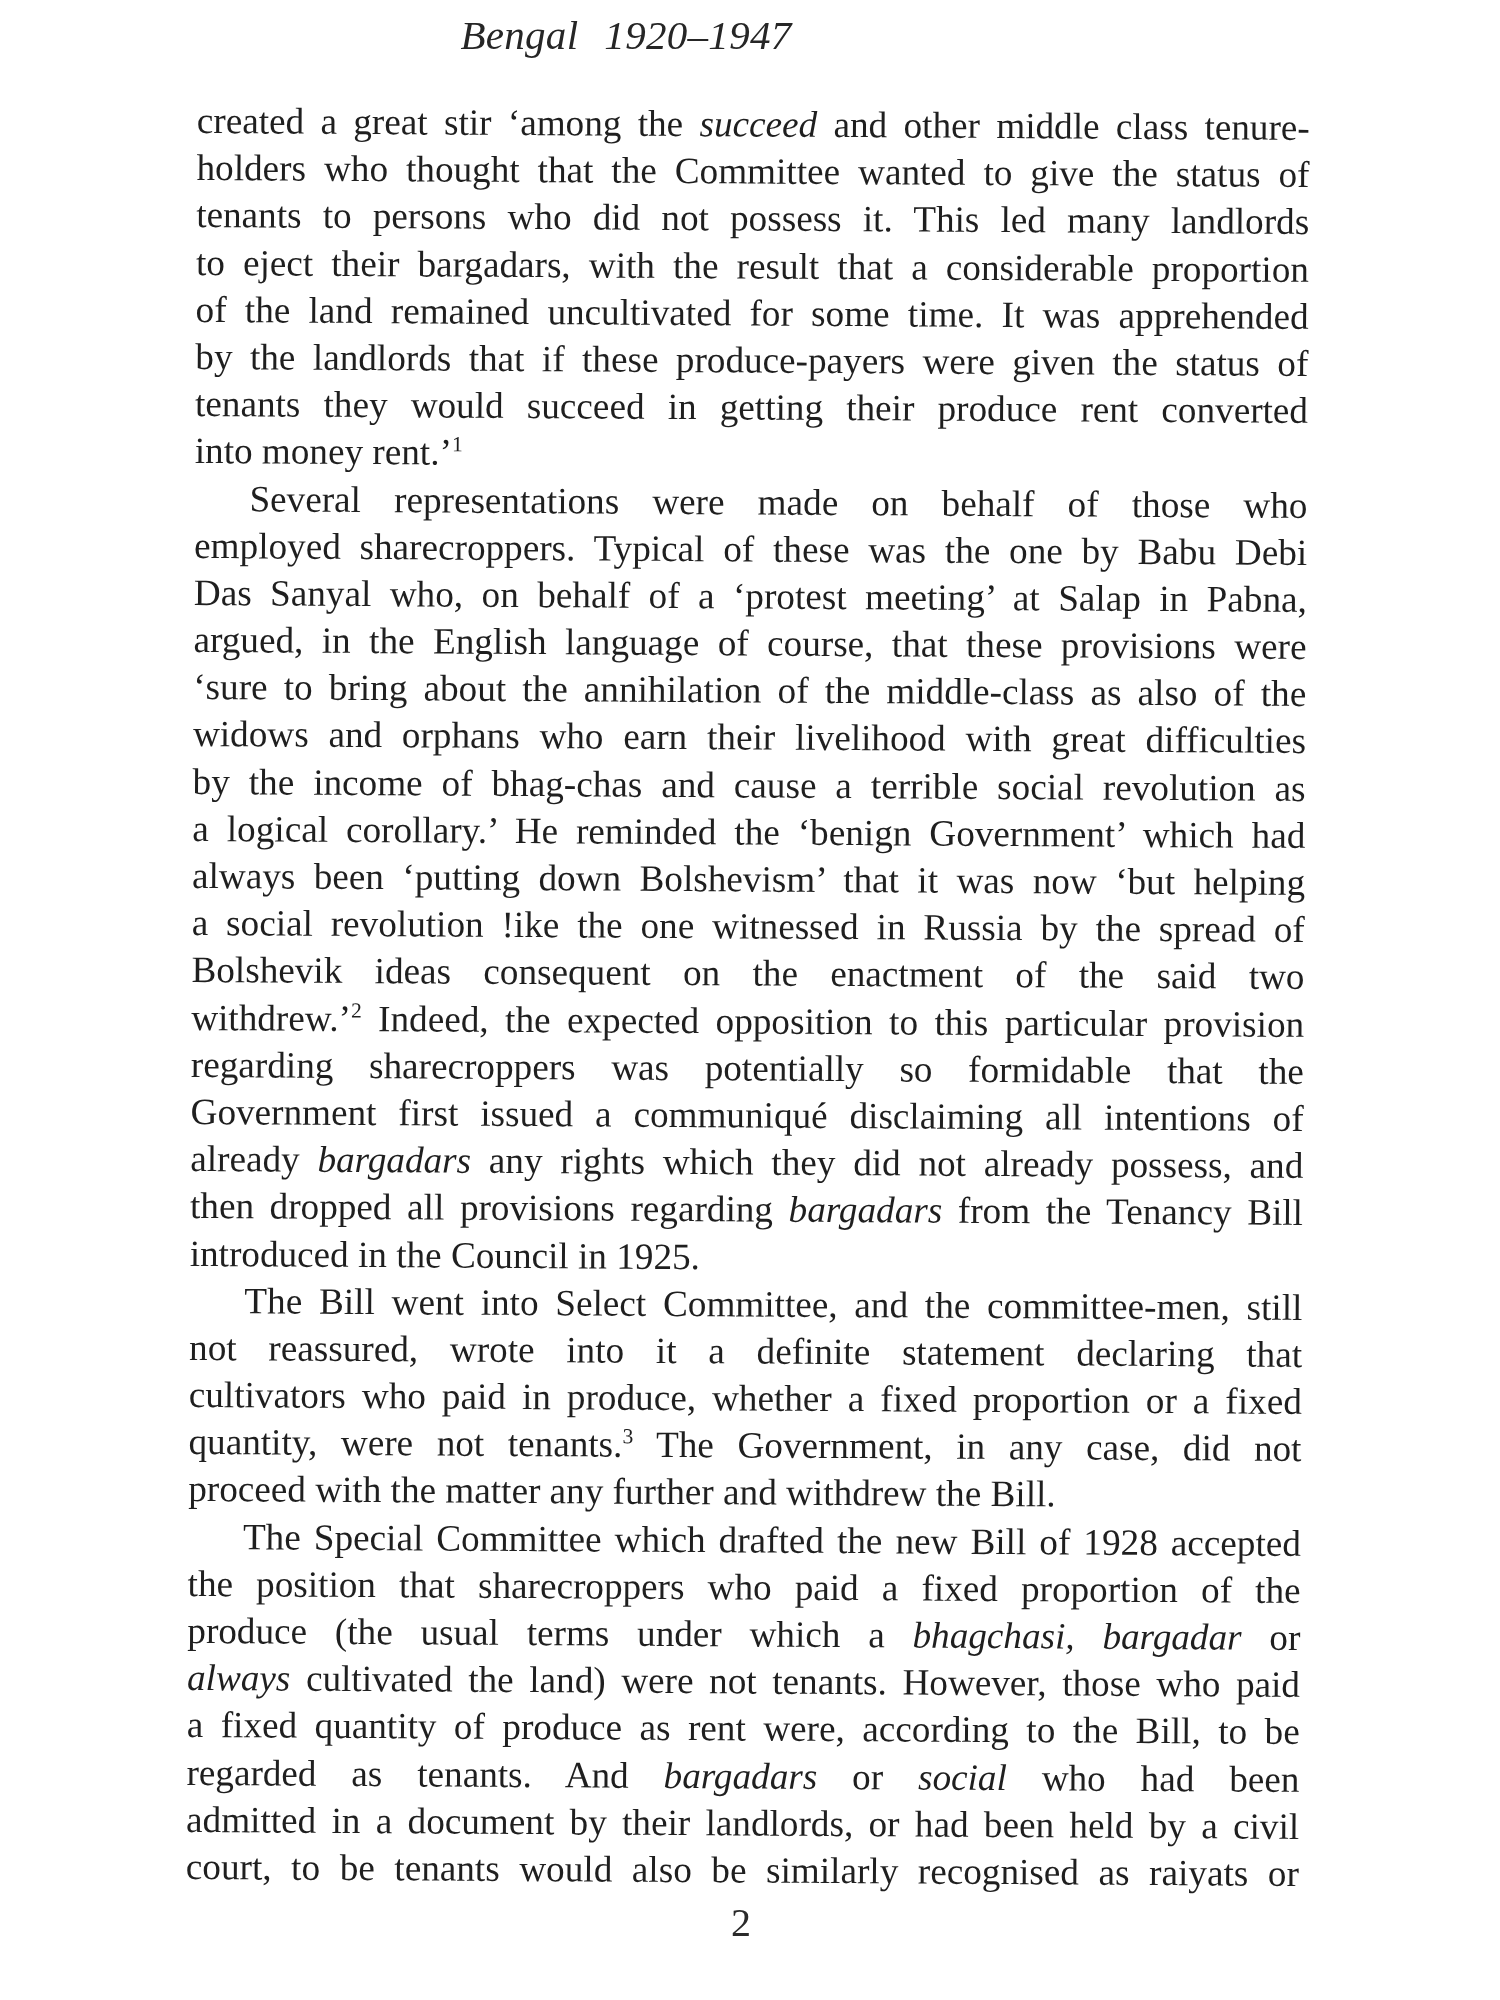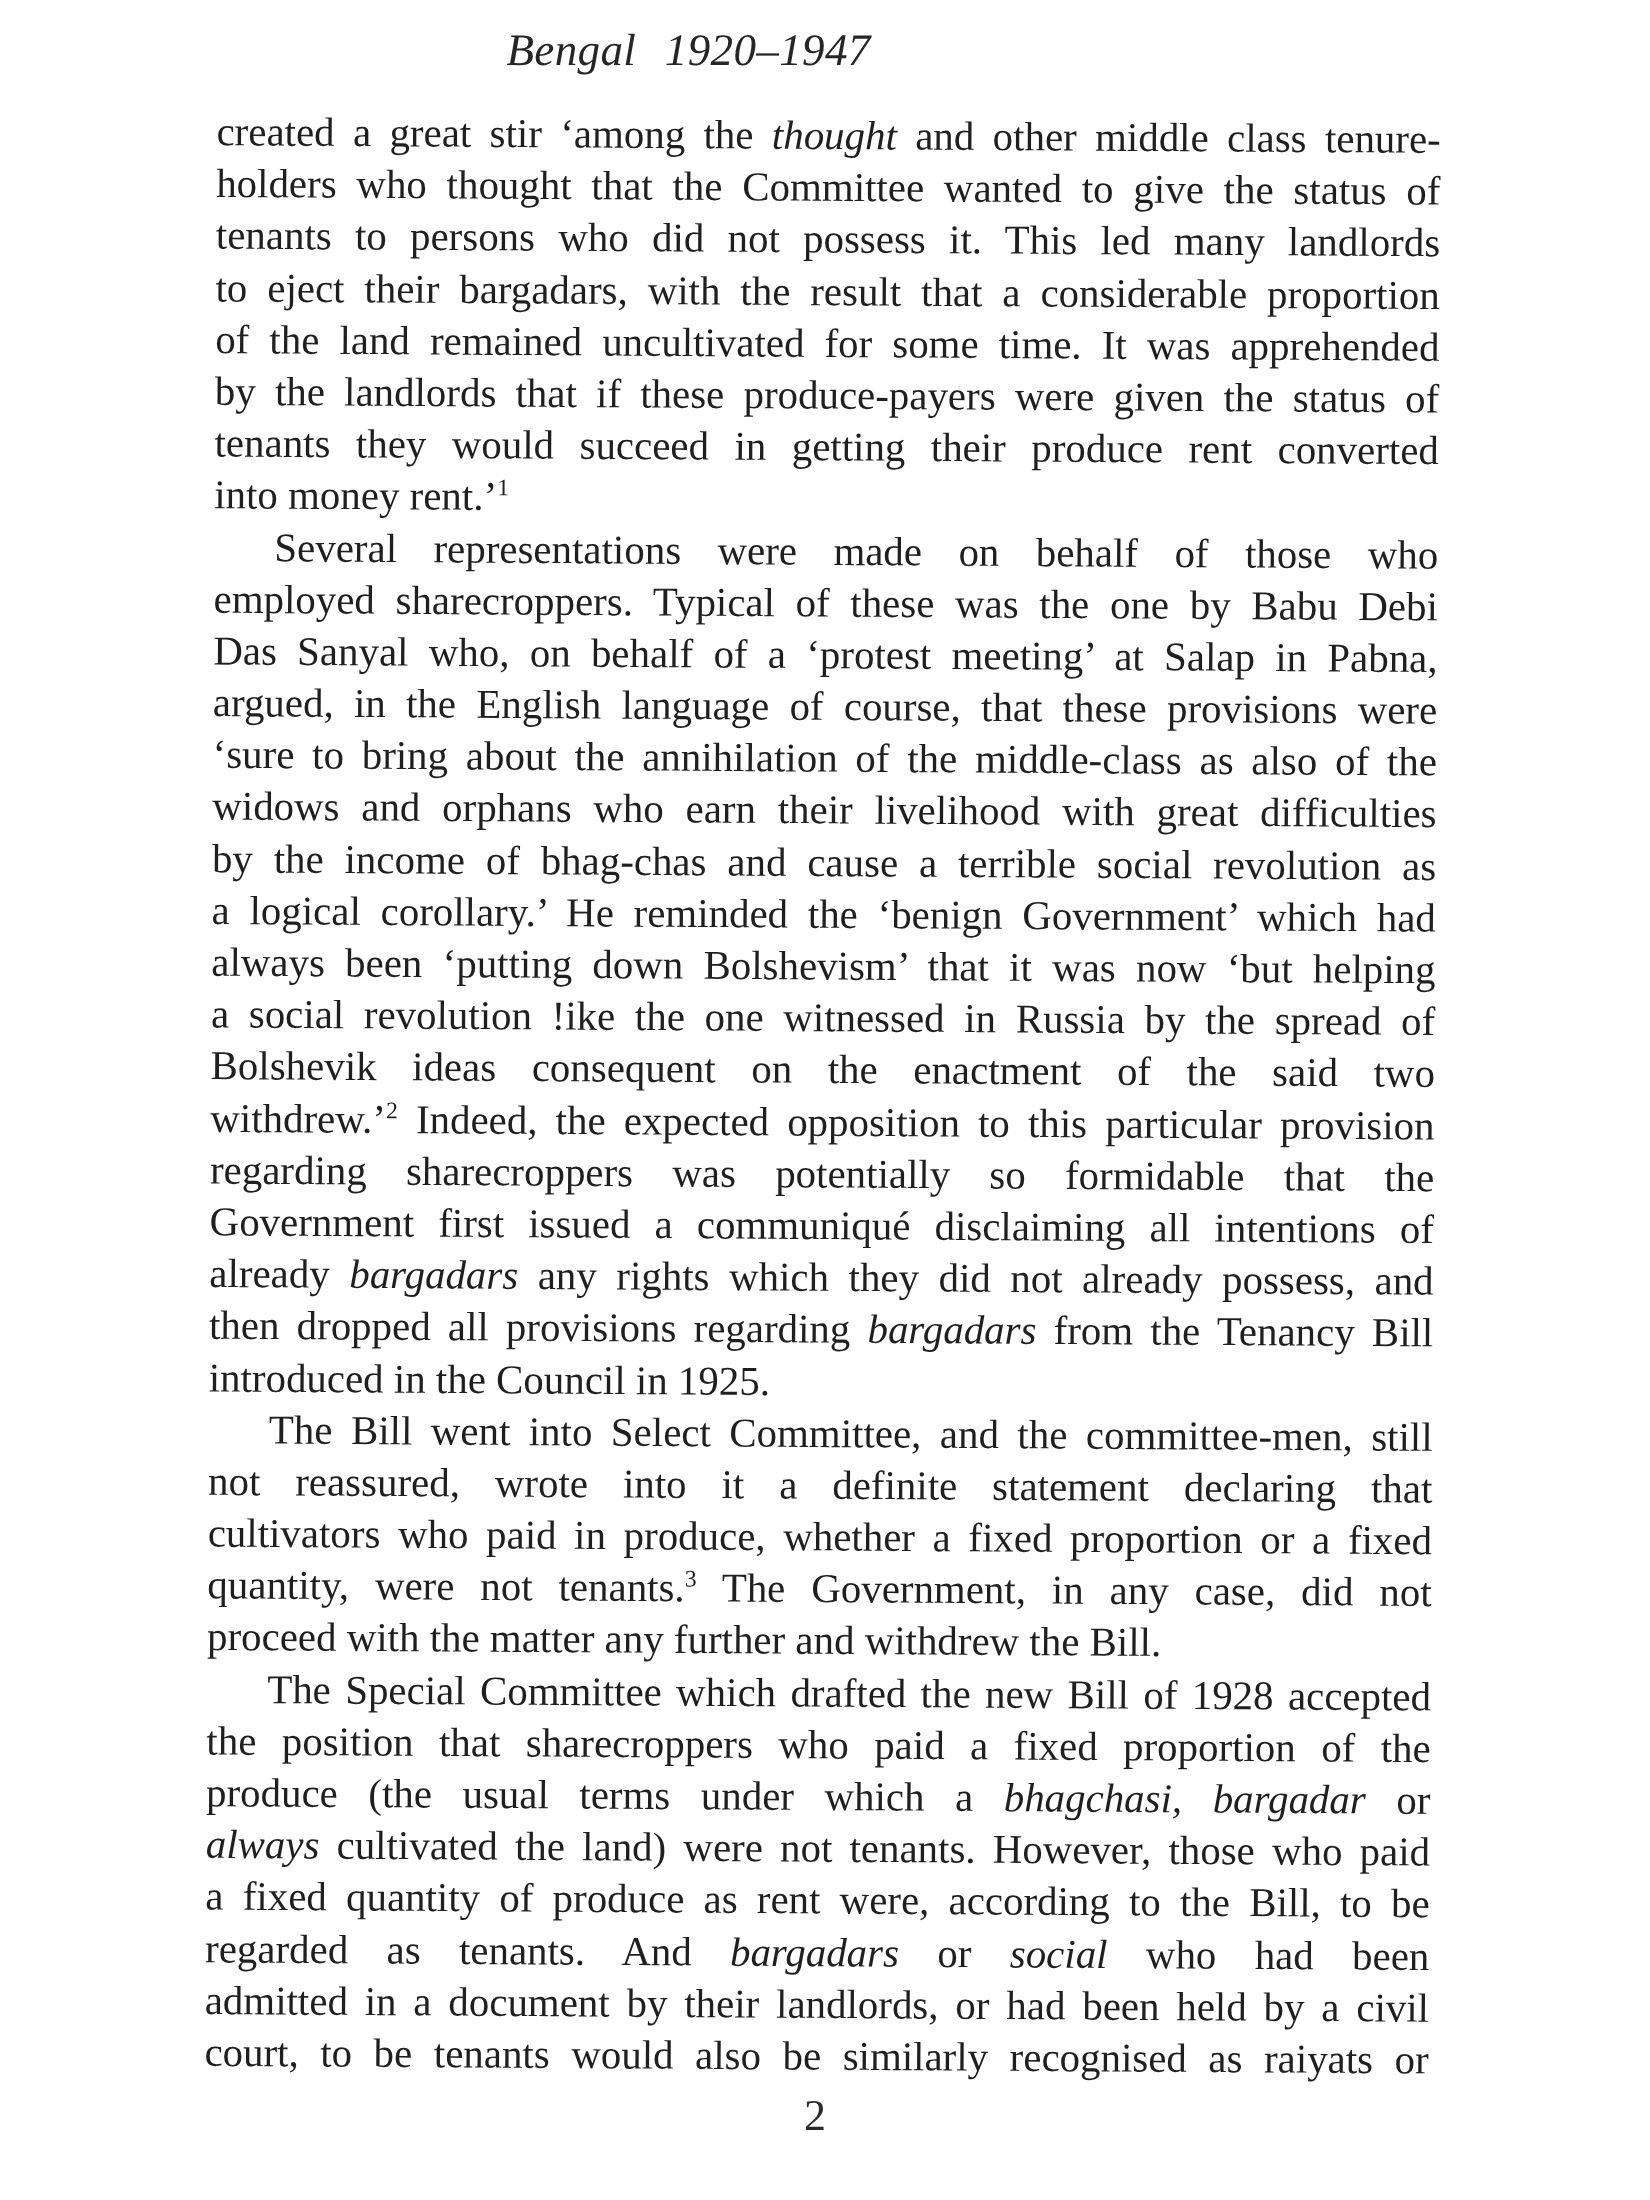--- a/index.html
+++ b/index.html
@@ -1,21 +1,21 @@
 <!DOCTYPE html>
 <html><head>
 <meta charset="utf-8">
 <style>
   html, body { margin:0; padding:0; }
   body {
     width:1500px; height:2000px; background:#ffffff; position:relative; overflow:hidden;
     font-family:"Liberation Serif", "DejaVu Serif", serif; color:#1f1f1f;
   }
   .running-head {
-    position:absolute; left:0; width:1252px; top:20px; text-align:center;
+    position:absolute; left:0; width:1252px; top:10px; text-align:center;
     font-style:italic; font-size:41px; line-height:50px; color:#262626; letter-spacing:0.3px;
   }
   .running-head .gap { display:inline-block; width:26px; }
   .body-text {
     position:absolute; left:197px; top:97px; width:1113px;
     transform:rotate(0.36deg); transform-origin:0 0;
     font-size:37.2px; line-height:47.2px;
   }
   .line { display:block; white-space:nowrap; height:47.2px; text-align:justify; text-align-last:justify; white-space:normal; overflow:visible; }
   .line.last { text-align:left; text-align-last:left; }
@@ -28,21 +28,21 @@
   }
 </style>
 </head>
 <body>
 
 <div class="running-head">
   <span>Bengal</span><span class="gap"></span><span>1920–1947</span>
 </div>
 
 <div class="body-text" id="body-text">
-    <div class="line"><span>created a great stir ‘among the </span><i>thought</i><span> and other middle class tenure-</span></div>
+    <div class="line"><span>created a great stir ‘among the </span><i>succeed</i><span> and other middle class tenure-</span></div>
     <div class="line"><span>holders who thought that the Committee wanted to give the status of</span></div>
     <div class="line"><span>tenants to persons who did not possess it. This led many landlords</span></div>
     <div class="line"><span>to eject their bargadars, with the result that a considerable proportion</span></div>
     <div class="line"><span>of the land remained uncultivated for some time. It was apprehended</span></div>
     <div class="line"><span>by the landlords that if these produce-payers were given the status of</span></div>
     <div class="line"><span>tenants they would succeed in getting their produce rent converted</span></div>
     <div class="line last"><span>into money rent.’</span><sup>1</sup></div>
     <div class="line indent"><span>Several representations were made on behalf of those who</span></div>
     <div class="line"><span>employed sharecroppers. Typical of these was the one by Babu Debi</span></div>
     <div class="line"><span>Das Sanyal who, on behalf of a ‘protest meeting’ at Salap in Pabna,</span></div>

